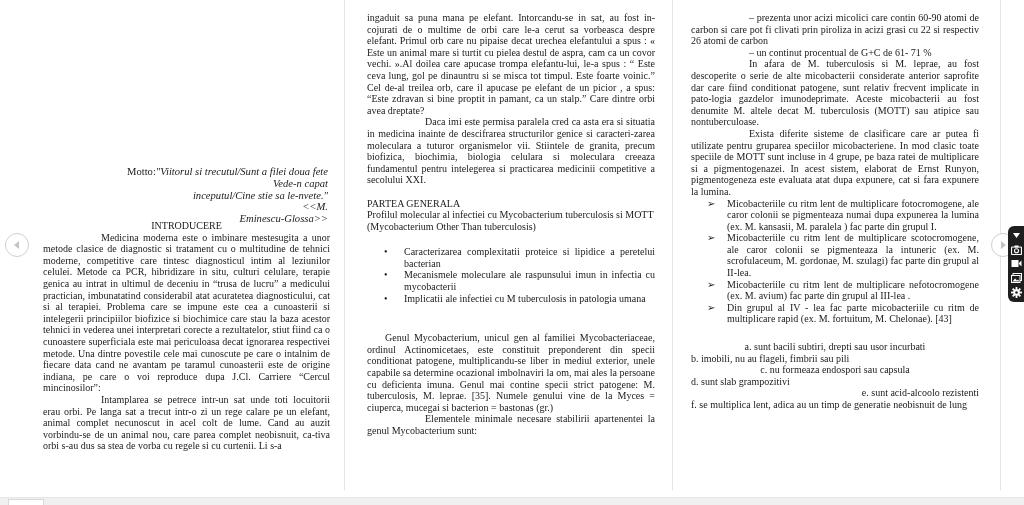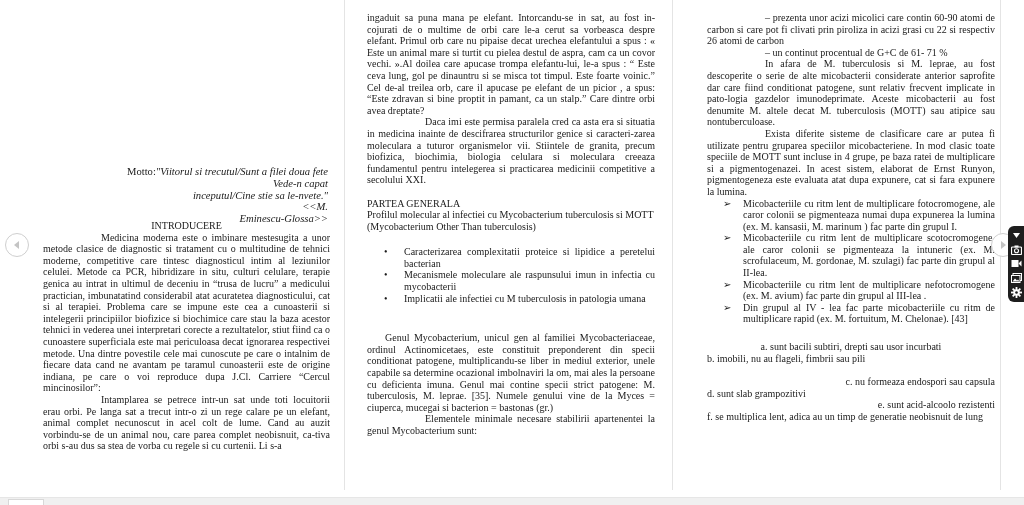--- a/index.html
+++ b/index.html
@@ -69,34 +69,34 @@
     <ul class="bul" style="margin-left:17px;">
       <li><span class="mk">•</span><span>Caracterizarea complexitatii proteice si lipidice a peretelui bacterian</span></li>
       <li><span class="mk">•</span><span>Mecanismele moleculare ale raspunsului imun in infectia cu mycobacterii</span></li>
       <li><span class="mk">•</span><span>Implicatii ale infectiei cu M tuberculosis in patologia umana</span></li>
     </ul>
     <p style="height:28px;"></p>
     <p class="ind-small">Genul Mycobacterium, unicul gen al familiei Mycobacteriaceae, ordinul Actinomicetaes, este constituit preponderent din specii conditionat patogene, multiplicandu-se liber in mediul exterior, unele capabile sa determine ocazional imbolnaviri la om, mai ales la persoane cu deficienta imuna. Genul mai contine specii strict patogene: M. tuberculosis, M. leprae. [35]. Numele genului vine de la Myces = ciuperca, mucegai si bacterion = bastonas (gr.)</p>
     <p class="indent">Elementele minimale necesare stabilirii apartenentei la genul Mycobacterium sunt:</p>
   </div>
 
-  <div class="col" style="left:707px; top:12px; width:288px;">
+  <div class="col" style="left:691px; top:12px; width:288px;">
     <p class="indent">– prezenta unor acizi micolici care contin 60-90 atomi de carbon si care pot fi clivati prin piroliza in acizi grasi cu 22 si respectiv 26 atomi de carbon</p>
     <p class="indent">– un continut procentual de G+C de 61- 71 %</p>
     <p class="indent">In afara de M. tuberculosis si M. leprae, au fost descoperite o serie de alte micobacterii considerate anterior saprofite dar care fiind conditionat patogene, sunt relativ frecvent implicate in pato-logia gazdelor imunodeprimate. Aceste micobacterii au fost denumite M. altele decat M. tuberculosis (MOTT) sau atipice sau nontuberculoase.</p>
     <p class="indent">Exista diferite sisteme de clasificare care ar putea fi utilizate pentru gruparea speciilor micobacteriene. In mod clasic toate speciile de MOTT sunt incluse in 4 grupe, pe baza ratei de multiplicare si a pigmentogenazei. In acest sistem, elaborat de Ernst Runyon, pigmentogeneza este evaluata atat dupa expunere, cat si fara expunere la lumina.</p>
     <ul class="bul" style="margin-left:16px;">
-      <li><span class="mk">➢</span><span>Micobacteriile cu ritm lent de multiplicare fotocromogene, ale caror colonii se pigmenteaza numai dupa expunerea la lumina (ex. M. kansasii, M. marinum ) fac parte din grupul I.</span></li>
+      <li><span class="mk">➢</span><span>Micobacteriile cu ritm lent de multiplicare fotocromogene, ale caror colonii se pigmenteaza numai dupa expunerea la lumina (ex. M. kansasii, M. paralela ) fac parte din grupul I.</span></li>
       <li><span class="mk">➢</span><span>Micobacteriile cu ritm lent de multiplicare scotocromogene, ale caror colonii se pigmenteaza la intuneric (ex. M. scrofulaceum, M. gordonae, M. szulagi) fac parte din grupul al II-lea.</span></li>
       <li><span class="mk">➢</span><span>Micobacteriile cu ritm lent de multiplicare nefotocromogene (ex. M. avium) fac parte din grupul al III-lea .</span></li>
       <li><span class="mk">➢</span><span>Din grupul al IV - lea fac parte micobacteriile cu ritm de multiplicare rapid (ex. M. fortuitum, M. Chelonae). [43]</span></li>
     </ul>
     <p style="text-align:center;margin-top:16px;">a. sunt bacili subtiri, drepti sau usor incurbati</p>
     <p style="text-align:left;">b. imobili, nu au flageli, fimbrii sau pili</p>
-    <p style="text-align:right;margin-top:12px;">c. nu formeaza endospori sau capsula</p>
+    <p style="text-align:center;">c. nu formeaza endospori sau capsula</p>
     <p style="text-align:left;">d. sunt slab grampozitivi</p>
     <p style="text-align:right;">e. sunt acid-alcoolo rezistenti</p>
     <p>f. se multiplica lent, adica au un timp de generatie neobisnuit de lung</p>
   </div>
 
   <div class="nav-btn" style="left:5px; top:233px;">
     <svg width="10" height="10" viewBox="0 0 10 10">
         <polygon points="7,1 2,5 7,9" fill="#c4c4c4"></polygon>
       </svg>
   </div>

